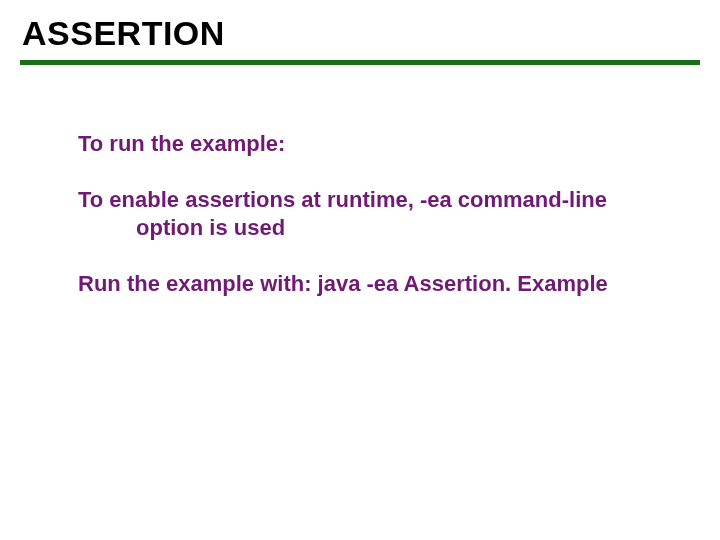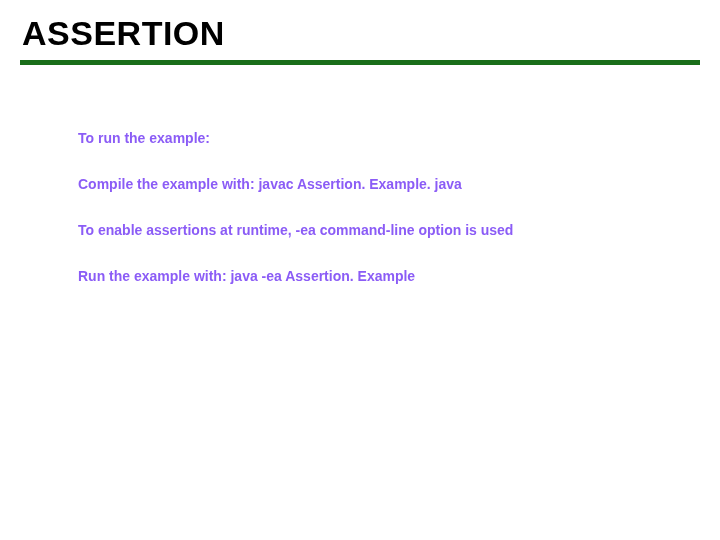--- a/index.html
+++ b/index.html
@@ -32,39 +32,38 @@
     top: 60px;
     width: 680px;
     height: 0;
     border-top: 5px solid #1a6e1a;
   }
   .body {
     position: absolute;
     left: 78px;
     top: 130px;
     width: 580px;
-    color: #8b5cf6;
-    font-size: 14px;
+    color: #701a75;
+    font-size: 22px;
     line-height: 1.28;
   }
   .para {
     margin-bottom: 28px;
     font-weight: bold;
   }
   .indent-cont {
     padding-left: 58px;
     text-indent: -58px;
   }
 </style>
 </head>
 <body>
 
 <div class="slide">
   <div class="title">ASSERTION</div>
   <div class="rule"></div>
 
   <div class="body">
     <div class="para">To run the example:</div>
-    <div class="para">Compile the example with:  javac Assertion. Example. java</div>
     <div class="para indent-cont">To enable assertions at runtime,  -ea command-line option is used</div>
     <div class="para">Run the example with:  java -ea Assertion. Example</div>
   </div>
 </div>
 
 </body></html>

